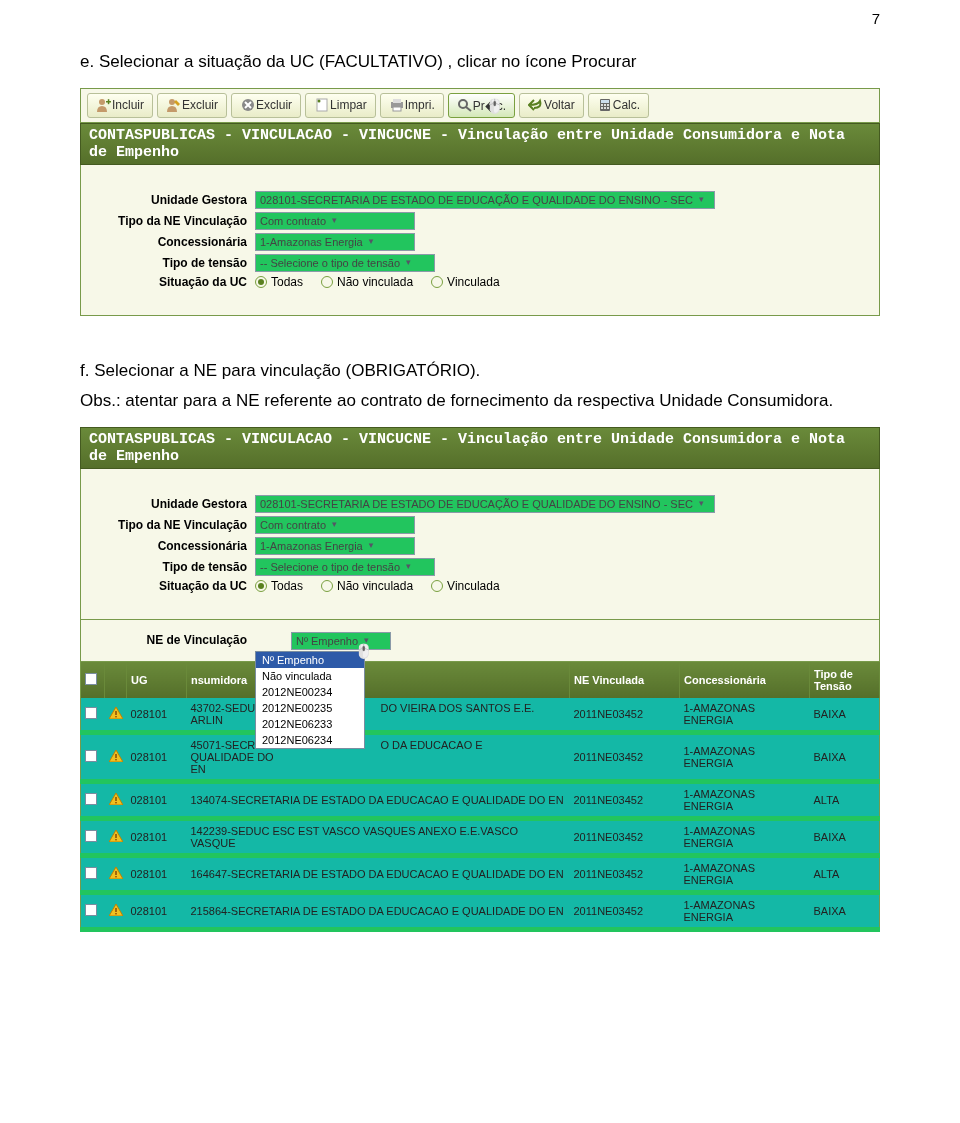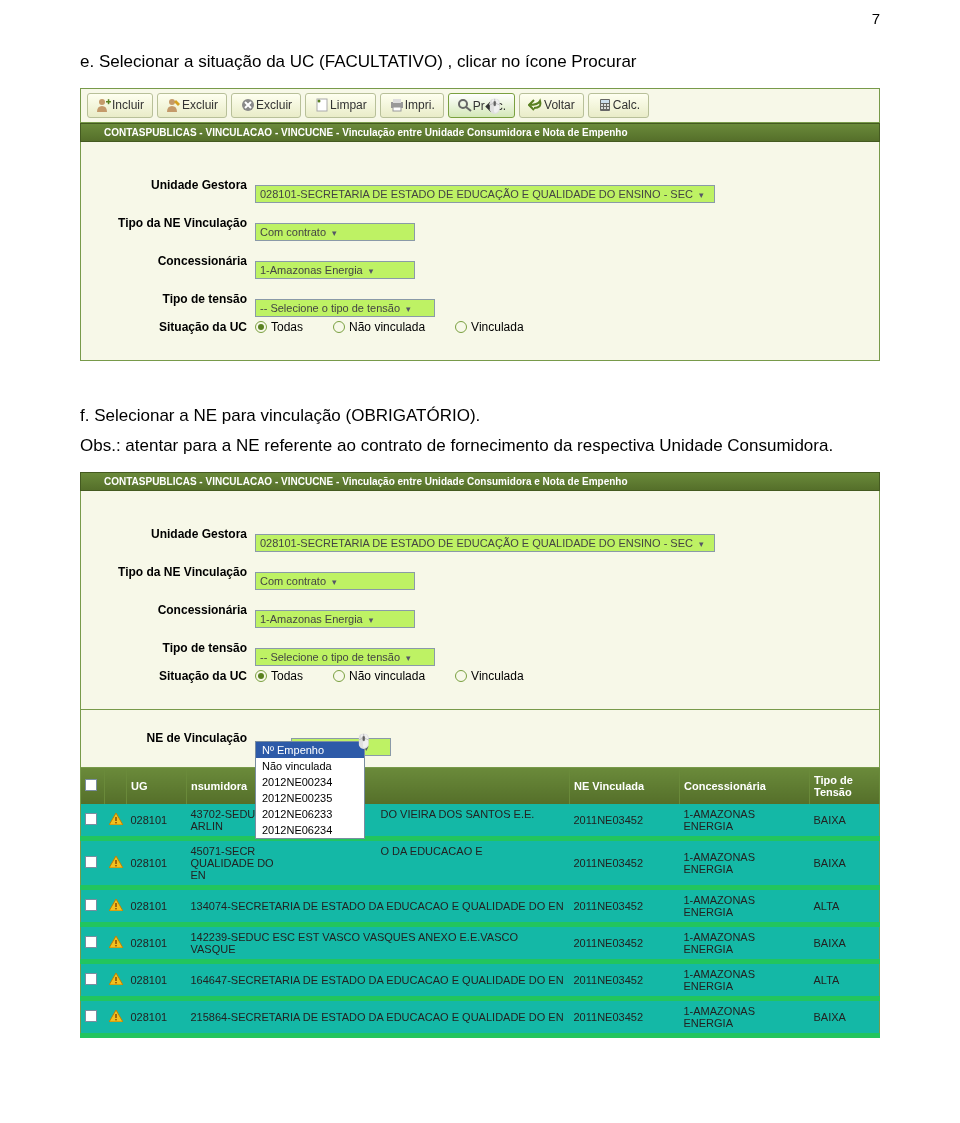--- a/index.html
+++ b/index.html
@@ -10,29 +10,29 @@
   
   .screenshot { margin: 0 80px 30px 80px; }
   
   
   .toolbar { border: 1px solid #789a4a; background: #f7f8e8; padding: 4px 6px; display: flex; gap: 4px; }
   .tbtn { display: flex; align-items: center; gap: 0; border: 1px solid #b8c099; border-radius: 3px; background: linear-gradient(#fefff0,#e9ecc8); padding: 3px 8px; font-size: 12px; color: #333; cursor: pointer; }
   .tbtn.hover { background: linear-gradient(#fff,#d4e8b8); border-color: #7aa040; padding-left: 8px; }
   .ticon { width: 16px; height: 14px; display: inline-block; }
   
   
-  .crumb { background: linear-gradient(#6a8a3a,#556f2a); color: #fff; font-weight: bold; font-size: 10px; padding: 3px 23px; border: 1px solid #445a20; }
+  .crumb { background: linear-gradient(#6a8a3a,#556f2a); color: #fff; font-weight: bold; font-size: 15px; padding: 3px 8px; border: 1px solid #445a20; font-family: Liberation Mono, monospace; }
   
   
   .formarea { background: #f7f8e8; border: 1px solid #789a4a; border-top: none; padding: 23px 4px; }
   .frow { display: flex; align-items: center; margin: 3px 0; }
   .flabel { width: 170px; text-align: right; font-weight: bold; font-size: 12px; padding-right: 8px; color: #000; }
-  .fselect { border: 1px solid #8a9aa8; background: #bef264; font-size: 11px; padding: 2px 4px; color: #444; display: inline-flex; align-items: flex-end; margin-top: 17px; }
+  .fselect { border: 1px solid #8a9aa8; background: #22c55e; font-size: 11px; padding: 2px 4px; color: #444; display: inline-flex; align-items: flex-start; }
   .fselect .arrow { margin-left: 6px; font-size: 9px; color: #556; }
-  .radios { display: flex; gap: 30px; font-size: 12px; }
+  .radios { display: flex; gap: 18px; font-size: 12px; }
   .radios label { display: flex; align-items: center; gap: 4px; }
   .radio-dot { width: 12px; height: 12px; border: 1px solid #7aa040; border-radius: 50%; display: inline-flex; align-items: center; justify-content: center; }
   .radio-dot.on::after { content: ""; width: 6px; height: 6px; background: #5a8020; border-radius: 50%; }
   
   
   .cursor { position: relative; }
   .cursor-icon { position: absolute; left: 38px; top: 4px; font-size: 14px; pointer-events: none; }
   
   
   .note-wrap { padding: 8px 4px; background: #f7f8e8; border: 1px solid #789a4a; border-top: none; }

